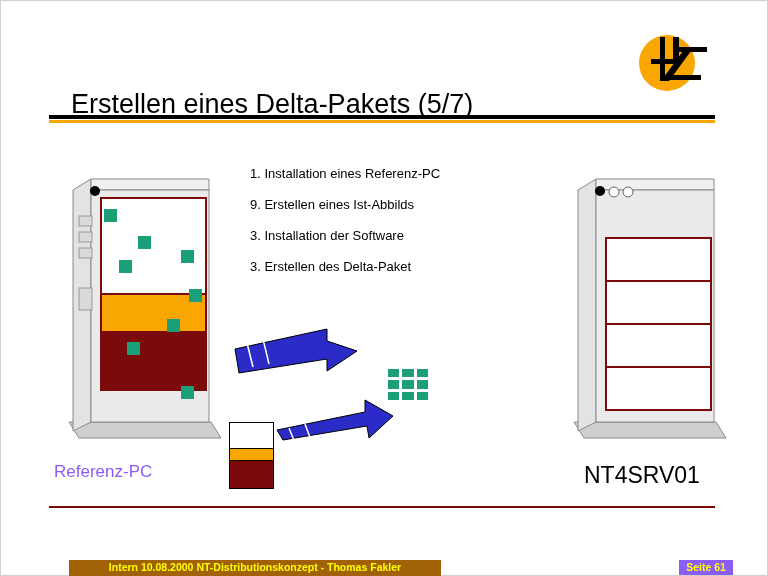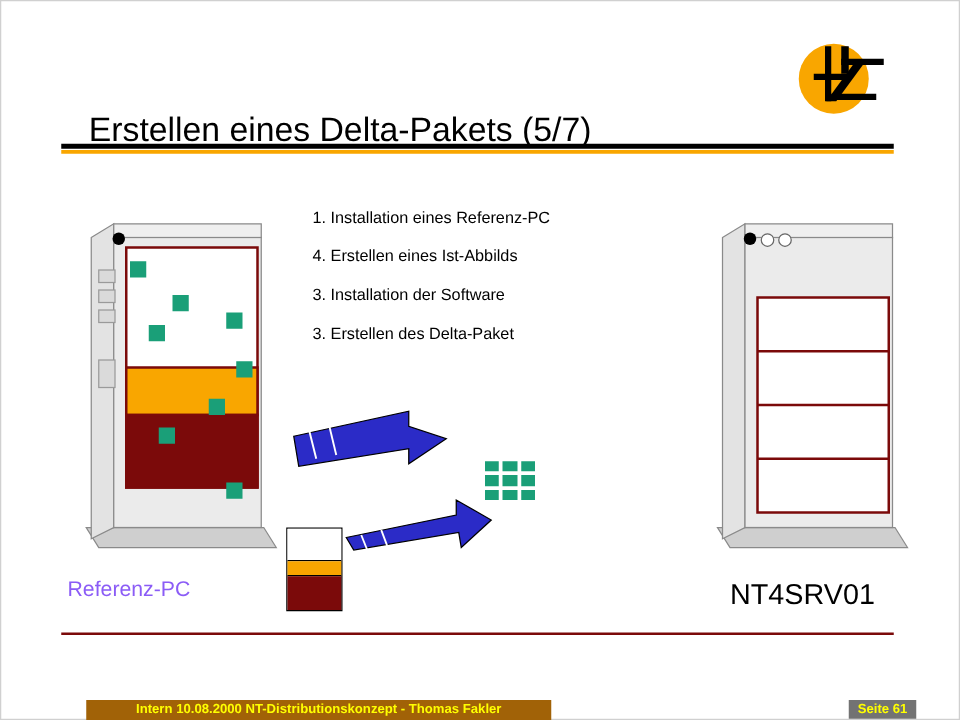--- a/index.html
+++ b/index.html
@@ -149,21 +149,21 @@
     font-size: 10.5px;
     font-weight: bold;
     white-space: nowrap;
   }
   .page-bar {
     position: absolute;
     left: 678px;
     top: 559px;
     width: 54px;
     height: 15px;
-    background: #737373;
+    background: #8b5cf6;
   }
   .page-text {
     position: absolute;
     left: 0; top: 0;
     width: 54px;
     height: 15px;
     line-height: 15px;
     text-align: center;
     color: #ffff00;
     font-size: 10.5px;
@@ -232,21 +232,21 @@
       <path d="M36 46 L72 46 L72 51 L36 51 Z" fill="#000000"></path>
       <path d="M44 8 L50 8 L50 30 L44 30 Z" fill="#000000"></path>
     </svg>
   </div>
 
   <div class="rule-dark"></div>
   <div class="rule-gold"></div>
 
   <div class="steps">
     <div class="step">1. Installation eines Referenz-PC</div>
-    <div class="step">4. Erstellen eines Ist-Abbilds</div>
+    <div class="step">9. Erstellen eines Ist-Abbilds</div>
     <div class="step">3. Installation der Software</div>
     <div class="step">3. Erstellen des Delta-Paket</div>
   </div>
 
   <svg class="tower" style="left:60px; top:175px;" width="165" height="275" viewBox="0 0 165 275">
 
     <polygon points="8,246 150,246 160,262 18,262" fill="#cfcfcf" stroke="#8a8a8a" stroke-width="1"></polygon>
 
     <polygon points="12,14 30,3 30,246 12,255" fill="#e3e3e3" stroke="#8a8a8a" stroke-width="1"></polygon>
 

